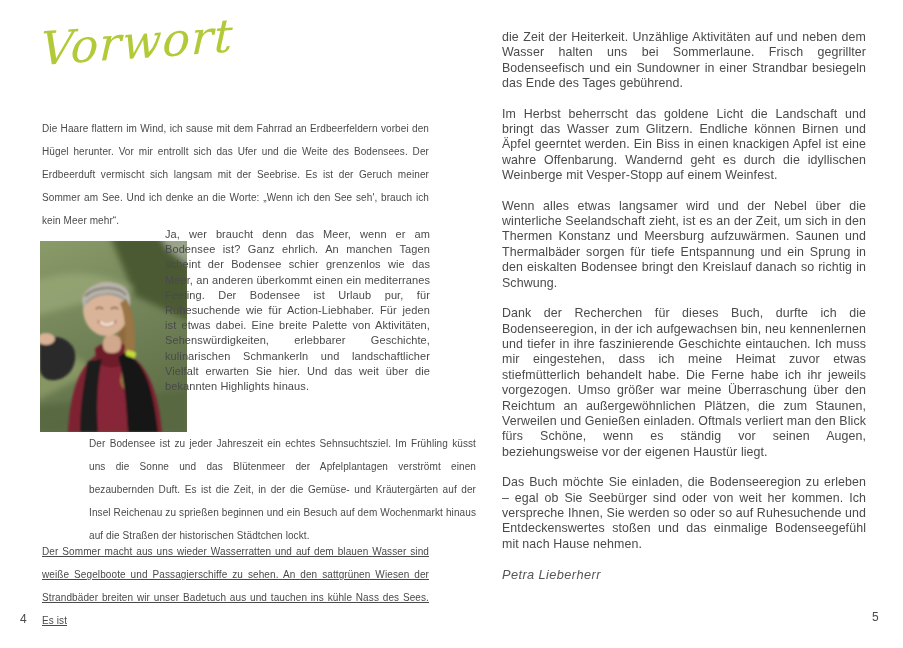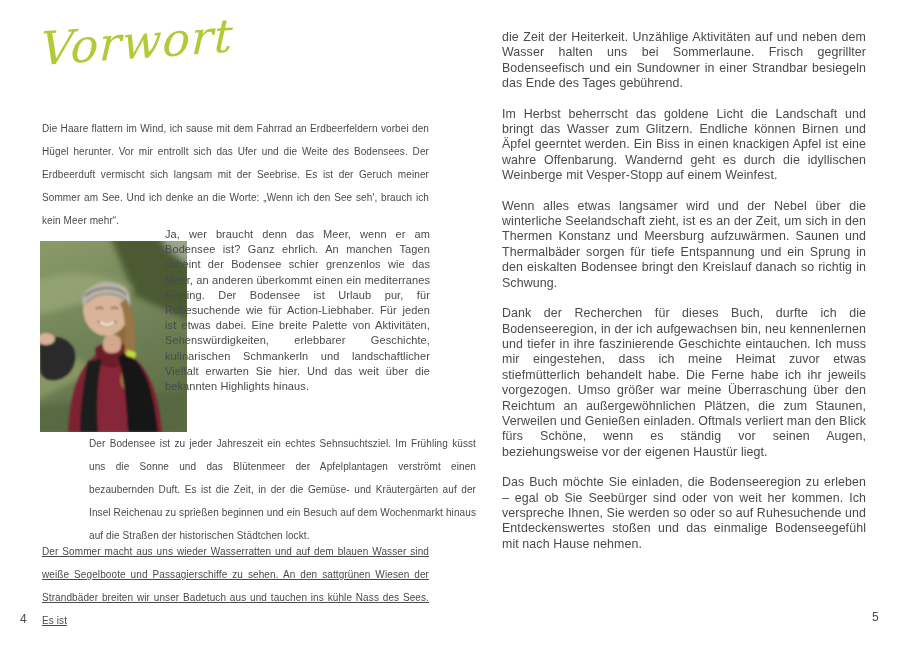--- a/index.html
+++ b/index.html
@@ -140,18 +140,19 @@
     <div class="pagenum left">4</div>
   </section>
 
   <section>
     <div class="right-col">
       <p class="body-text">die Zeit der Heiterkeit. Unzählige Aktivitäten auf und neben dem Wasser halten uns bei Sommerlaune. Frisch gegrillter Bodenseefisch und ein Sundowner in einer Strandbar besiegeln das Ende des Tages gebührend.</p>
       <p class="body-text">Im Herbst beherrscht das goldene Licht die Landschaft und bringt das Wasser zum Glitzern. Endliche können Birnen und Äpfel geerntet werden. Ein Biss in einen knackigen Apfel ist eine wahre Offenbarung. Wandernd geht es durch die idyllischen Weinberge mit Vesper-Stopp auf einem Weinfest.</p>
       <p class="body-text">Wenn alles etwas langsamer wird und der Nebel über die winterliche Seelandschaft zieht, ist es an der Zeit, um sich in den Thermen Konstanz und Meersburg aufzuwärmen. Saunen und Thermalbäder sorgen für tiefe Entspannung und ein Sprung in den eiskalten Bodensee bringt den Kreislauf danach so richtig in Schwung.</p>
       <p class="body-text">Dank der Recherchen für dieses Buch, durfte ich die Bodenseeregion, in der ich aufgewachsen bin, neu kennenlernen und tiefer in ihre faszinierende Geschichte eintauchen. Ich muss mir eingestehen, dass ich meine Heimat zuvor etwas stiefmütterlich behandelt habe. Die Ferne habe ich ihr jeweils vorgezogen. Umso größer war meine Überraschung über den Reichtum an außergewöhnlichen Plätzen, die zum Staunen, Verweilen und Genießen einladen. Oftmals verliert man den Blick fürs Schöne, wenn es ständig vor seinen Augen, beziehungsweise vor der eigenen Haustür liegt.</p>
       <p class="body-text">Das Buch möchte Sie einladen, die Bodenseeregion zu erleben – egal ob Sie Seebürger sind oder von weit her kommen. Ich verspreche Ihnen, Sie werden so oder so auf Ruhesuchende und Entdeckenswertes stoßen und das einmalige Bodenseegefühl mit nach Hause nehmen.</p>
+      <p class="signature">Petra Lieberherr</p>
     </div>
 
     <div class="pagenum right">5</div>
   </section>
 
 </div>
 
 </body></html>

